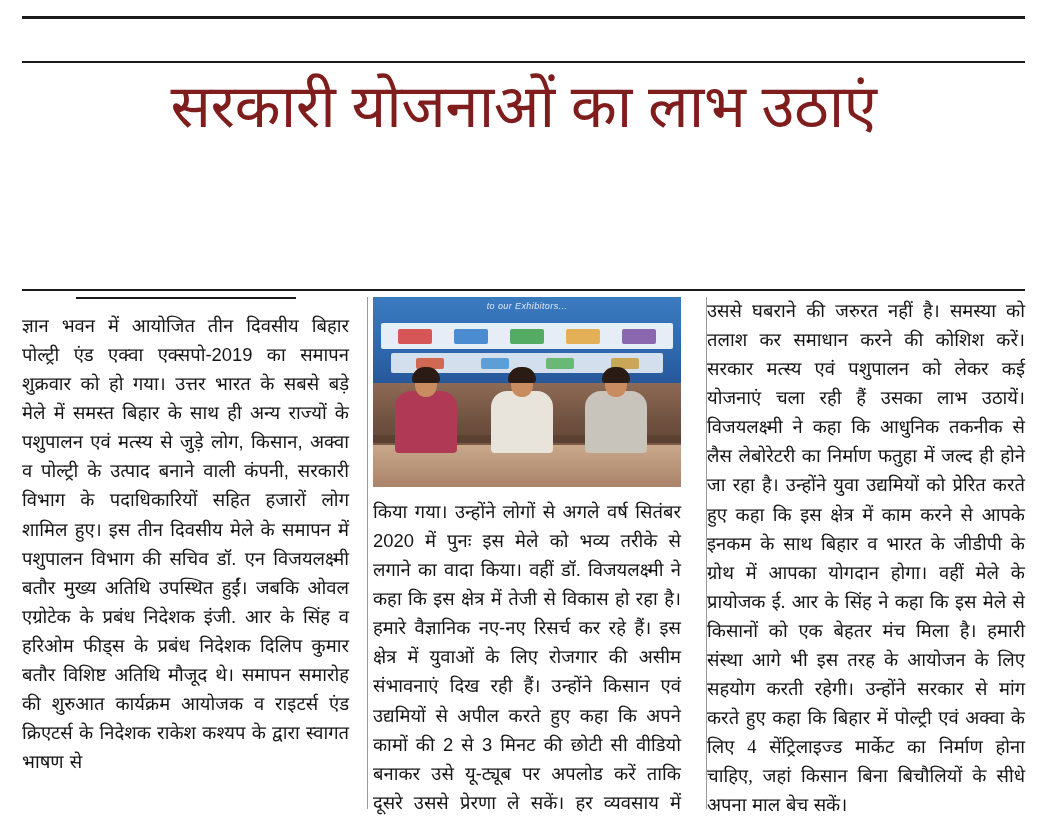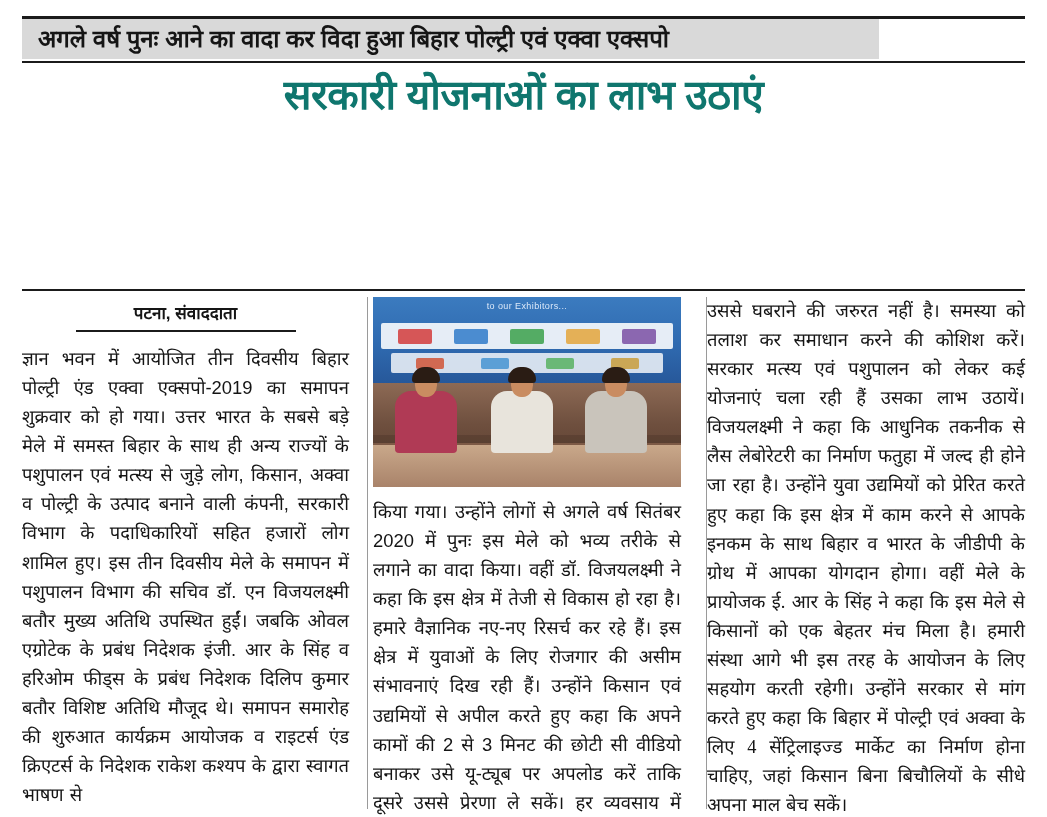--- a/index.html
+++ b/index.html
@@ -58,24 +58,24 @@
     background: #1b1b1b;
   }
   .headline {
     position: absolute;
     left: 22px;
     top: 70px;
     width: 1003px;
     text-align: center;
   }
   .headline-line {
-    font-size: 41px;
-    font-weight: bold;
+    font-size: 60px;
+    font-weight: normal;
     line-height: 1.22;
-    color: #0f766e;
+    color: #7f1d1d;
     letter-spacing: -0.5px;
   }
   .head-rule {
     position: absolute;
     left: 22px;
     top: 289px;
     width: 1003px;
     height: 2px;
     background: #1b1b1b;
   }
@@ -125,20 +125,21 @@
     color: #141414;
     word-spacing: 1px;
   }
   .photo-wrap {
     width: 100%;
     height: 190px;
     margin-bottom: 10px;
     position: relative;
     overflow: hidden;
     background: #5eead4;
+    font-style: italic;
   }
   
   .photo-backdrop {
     position: absolute;
     left: 0; top: 0; right: 0;
     height: 86px;
     background: linear-gradient(180deg, #3b7bbf 0%, #2f6ab0 55%, #27589a 100%);
   }
   .photo-banner-text {
     position: absolute;
@@ -250,36 +251,32 @@
     background: rgba(0,0,0,0.12);
   }
 </style>
 </head>
 <body>
 
 <div class="page">
 
   <div class="top-rule"></div>
 
-  <div class="kicker-band">
-    <div class="kicker-text">अगले वर्ष पुनः आने का वादा कर विदा हुआ बिहार पोल्ट्री एवं एक्वा एक्सपो</div>
-  </div>
 
   <div class="band-rule"></div>
 
   <div class="headline">
     <div class="headline-line">सरकारी योजनाओं का लाभ उठाएं</div>
   </div>
 
   <div class="head-rule"></div>
 
   <div class="columns">
 
     <div class="col col1">
-      <div class="byline">पटना, संवाददाता</div>
       <div class="byline-rule"></div>
       <div class="body-text">ज्ञान भवन में आयोजित तीन दिवसीय बिहार पोल्ट्री एंड एक्वा एक्सपो-2019 का समापन शुक्रवार को हो गया। उत्तर भारत के सबसे बड़े मेले में समस्त बिहार के साथ ही अन्य राज्यों के पशुपालन एवं मत्स्य से जुड़े लोग, किसान, अक्वा व पोल्ट्री के उत्पाद बनाने वाली कंपनी, सरकारी विभाग के पदाधिकारियों सहित हजारों लोग शामिल हुए। इस तीन दिवसीय मेले के समापन में पशुपालन विभाग की सचिव डॉ. एन विजयलक्ष्मी बतौर मुख्य अतिथि उपस्थित हुईं। जबकि ओवल एग्रोटेक के प्रबंध निदेशक इंजी. आर के सिंह व हरिओम फीड्स के प्रबंध निदेशक दिलिप कुमार बतौर विशिष्ट अतिथि मौजूद थे। समापन समारोह की शुरुआत कार्यक्रम आयोजक व राइटर्स एंड क्रिएटर्स के निदेशक राकेश कश्यप के द्वारा स्वागत भाषण से</div>
     </div>
 
     <div class="col col2">
       <div class="photo-wrap">
         <div class="photo-backdrop">
           <div class="photo-banner-text">to our Exhibitors...</div>
           <div class="logo-strip">
             <span class="logo-chip" style="background:#d23b3b"></span>

